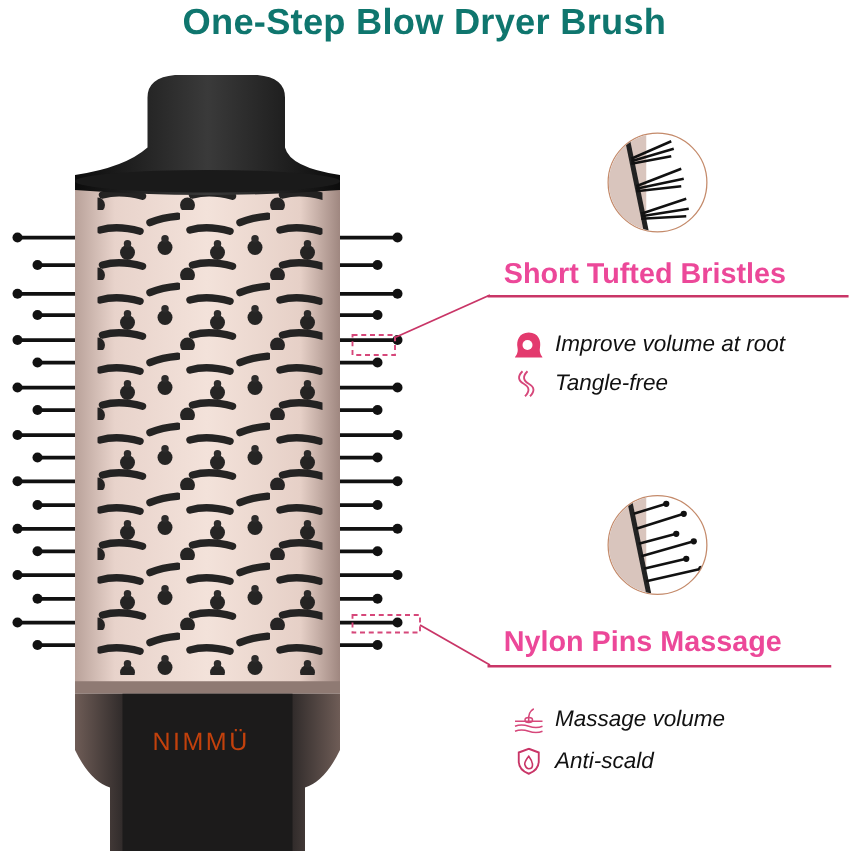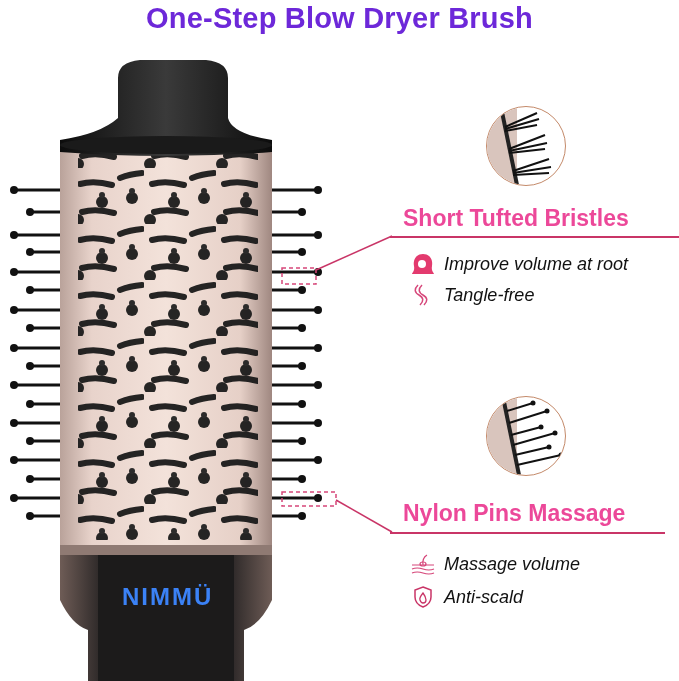--- a/index.html
+++ b/index.html
@@ -1,24 +1,24 @@
 <!DOCTYPE html>
 <html><head>
 <meta charset="utf-8">
 <style>
   html,body{margin:0;padding:0;background:#ffffff;}
   body{width:679px;height:681px;position:relative;overflow:hidden;font-family:"Liberation Sans","DejaVu Sans",sans-serif;}
-  .title{position:absolute;left:0;top:0;width:679px;text-align:center;font-weight:bold;font-size:29px;line-height:36px;color:#6d28d9;letter-spacing:0.2px;}
+  .title{position:absolute;left:0;top:0;width:679px;text-align:center;font-weight:bold;font-size:29px;line-height:36px;color:#0f766e;letter-spacing:0.2px;}
   .product{position:absolute;left:0;top:0;width:679px;height:681px;}
   .feature-title{position:absolute;font-weight:bold;font-size:23px;color:#ec4899;white-space:nowrap;}
   .rule{position:absolute;height:2px;background:#c93567;}
-  .bullet{position:absolute;display:flex;align-items:center;font-style:italic;font-size:18px;color:#111;white-space:nowrap;}
+  .bullet{position:absolute;display:flex;font-style:italic;font-size:18px;color:#111;white-space:nowrap;margin-top:12px;}
   .bullet .ic{width:26px;height:22px;display:inline-block;margin-right:8px;}
   .circle{position:absolute;border-radius:50%;border:1.5px solid #c48a6a;overflow:hidden;background:#fff;}
-  .nimmu{position:absolute;left:122px;top:583px;font-size:24px;letter-spacing:2px;color:#3b82f6;font-weight:bold;}
+  .nimmu{position:absolute;left:122px;top:583px;font-size:20px;letter-spacing:2px;color:#c2410c;font-weight:normal;}
 </style>
 </head>
 <body>
 
 <div class="title">One-Step Blow Dryer Brush</div>
 
 <svg class="product" viewBox="0 0 679 681" xmlns="http://www.w3.org/2000/svg">
   <defs>
     <linearGradient id="barrel" x1="0" x2="1" y1="0" y2="0">
       <stop offset="0" stop-color="#b9a29a"></stop>

